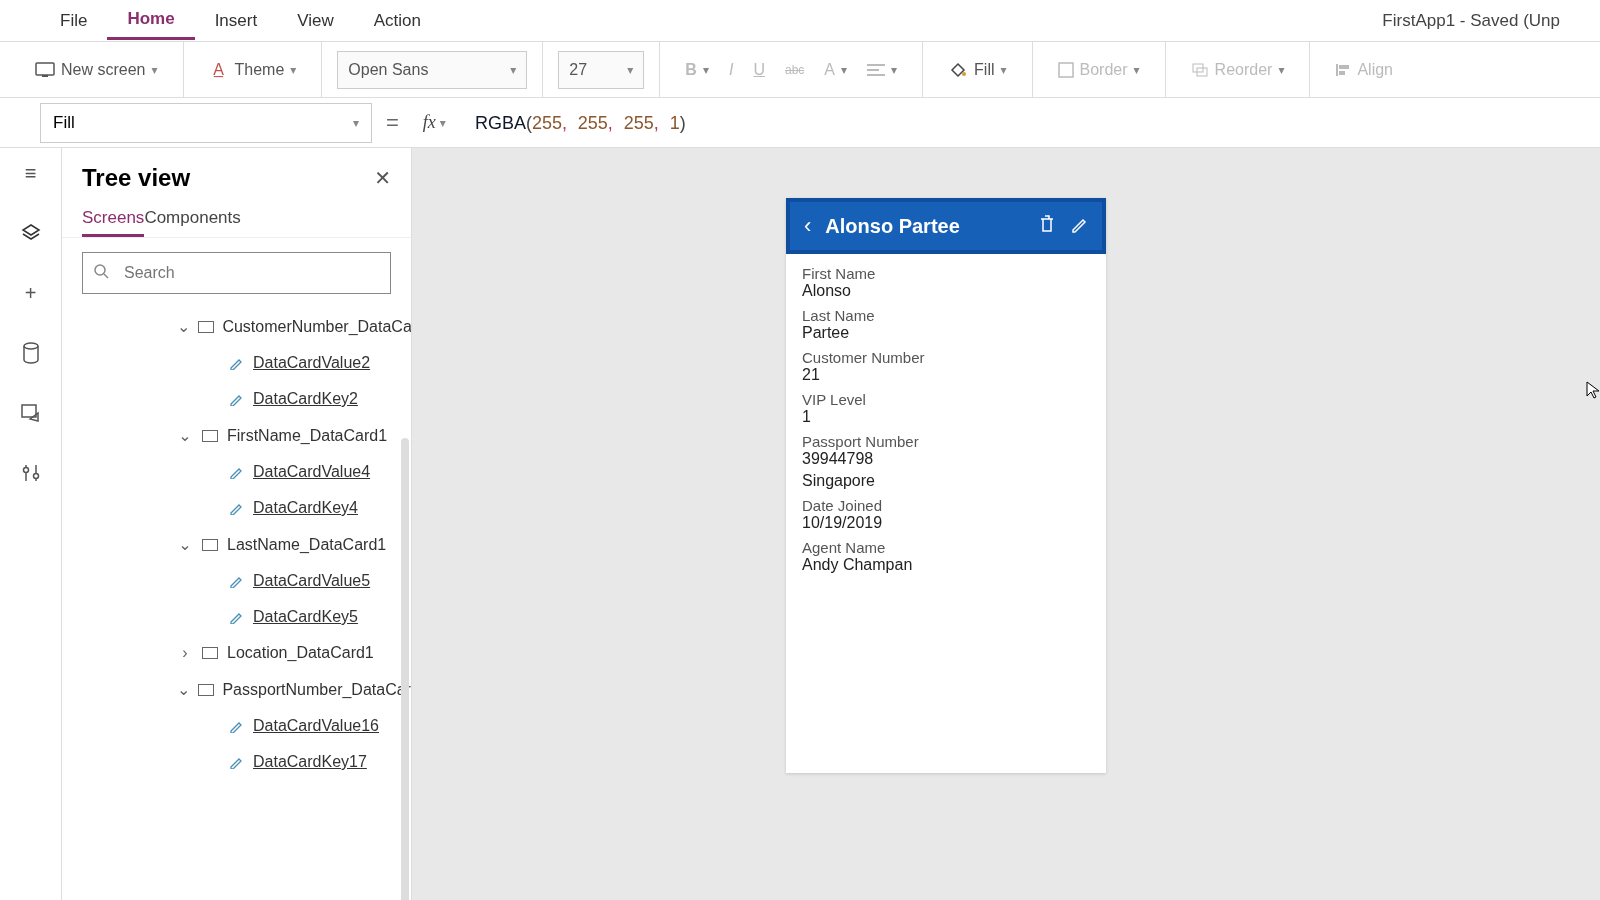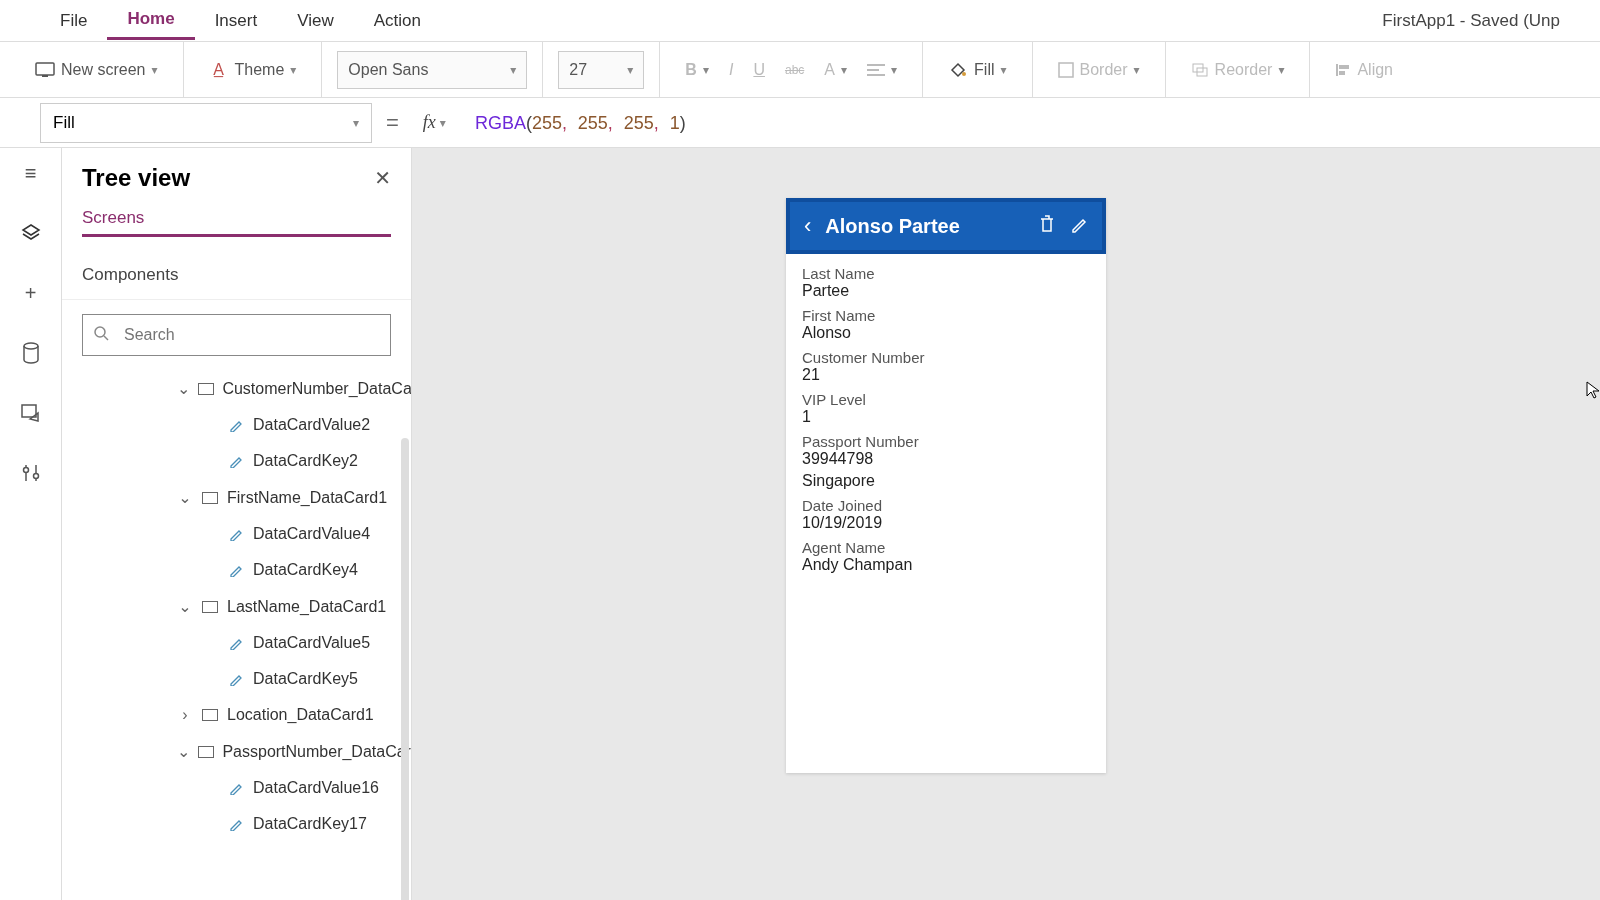--- a/index.html
+++ b/index.html
@@ -22,45 +22,45 @@
 .ribbon-select.small { width: 86px; }
 .chev { font-size: 12px; color: #888; }
 
 
 .formula-bar { display: flex; align-items: center; height: 50px; border-bottom: 1px solid #ddd; padding: 0 40px; gap: 14px; }
 .prop-select { width: 332px; height: 40px; border: 1px solid #ccc; display:flex; align-items:center; padding: 0 12px; font-size: 17px; justify-content: space-between; }
 .equals { font-size: 22px; color: #666; }
 .fx-box { display:flex; align-items:center; gap:4px; padding: 0 10px; }
 .fx-label { font-style: italic; font-size: 18px; color: #444; font-family: 'Times New Roman', serif; }
 .formula-input { flex: 1; font-size: 18px; font-family: 'Consolas', monospace; padding: 5px; }
-.formula-input .fn { color: #6d28d9; margin-top: 36px; }
+.formula-input .fn { color: #0f172a; margin-top: 36px; }
 .formula-input .num { color: #8b572e; }
 .formula-input .paren { color: #444; }
 .formula-input .comma { color: #b0385c; }
 
 
 .main { display: flex; height: calc(100% - 148px); }
 .left-rail { width: 62px; border-right: 1px solid #ddd; display: flex; flex-direction: column; align-items: center; padding-top: 10px; gap: 30px; }
 .rail-icon { width: 30px; height: 30px; display: flex; align-items: center; justify-content: center; color: #555; cursor: pointer; font-size: 20px; }
 
 
 .tree-panel { width: 350px; border-right: 1px solid #ddd; display: flex; flex-direction: column; position: relative; }
 .tree-header { display:flex; align-items:center; justify-content: space-between; padding: 16px 20px 4px; gap: 8px; }
 .tree-title { font-size: 24px; font-weight: 600; }
 .tree-close { font-size: 20px; color: #555; cursor: pointer; }
-.tree-tabs { display: flex; gap: 22px; padding: 6px 20px 8px; border-bottom: 1px solid #eee; flex-direction: column; }
+.tree-tabs { display: flex; padding: 6px 20px 0; border-bottom: 1px solid #eee; }
 .tree-tab { padding: 6px 0; font-size: 17px; color: #444; cursor: pointer; }
 .tree-tab.active { color: #8b2e6e; border-bottom: 3px solid #8b2e6e; font-weight: 500; }
 .search-wrap { padding: 14px 20px 10px; }
 .search-box { width: 100%; height: 42px; border: 1px solid #888; display:flex; align-items:center; padding: 0 10px; gap: 15px; }
 .search-box input { border:none; outline:none; font-size: 16px; width: 100%; color: #666; }
 .tree-list { overflow-y: auto; flex: 1; padding: 4px 0; }
 .tree-node { display:flex; align-items:center; padding: 9px 0; gap: 8px; font-size: 16px; color: #333; cursor: pointer; }
 .tree-node.level1 { padding-left: 115px; }
-.tree-node.level2 { padding-left: 165px; }
+.tree-node.level2 { padding-left: 165px; text-decoration: underline; }
 .tree-chevron { width: 16px; color: #666; display:inline-flex; justify-content:center; }
 .tree-item-icon { width: 18px; height: 18px; display:inline-flex; align-items:center; justify-content:center; }
 .datacard-box { width: 16px; height: 12px; border: 1.5px solid #666; }
 .edit-icon-sm { color: #4a8fb8; font-size: 14px; }
 .tree-scrollbar { position: absolute; right: 2px; top: 290px; width: 8px; height: 470px; background: #ddd; border-radius: 4px; }
 
 
 .canvas { flex: 1; background: #e8e8e8; position: relative; }
 .phone-frame { position: absolute; left: 374px; top: 50px; width: 320px; height: 575px; background: #fff; box-shadow: 0 1px 3px rgba(0,0,0,0.15); }
 .phone-header { height: 56px; background: #1760b7; border: 4px solid #0f4e9e; display: flex; align-items: center; padding: 0 14px; color: #fff; }
@@ -367,26 +367,26 @@
             </svg>
         </span>
         <span class="phone-icon">
           <svg width="18" height="18" viewBox="0 0 18 18">
               <path d="M3 15 L13 5 L15 7 L5 17 L3 17 Z" fill="none" stroke="#fff" stroke-width="1.5"></path>
             </svg>
         </span>
       </div>
       <div class="detail-body" id="detail-body">
           <div class="field">
+            <div class="field-label">First Name</div>
+            <div class="field-value">Alonso</div>
+          </div>
+          <div class="field">
             <div class="field-label">Last Name</div>
             <div class="field-value">Partee</div>
-          </div>
-          <div class="field">
-            <div class="field-label">First Name</div>
-            <div class="field-value">Alonso</div>
           </div>
           <div class="field">
             <div class="field-label">Customer Number</div>
             <div class="field-value">21</div>
           </div>
           <div class="field">
             <div class="field-label">VIP Level</div>
             <div class="field-value">1</div>
           </div>
           <div class="field">

